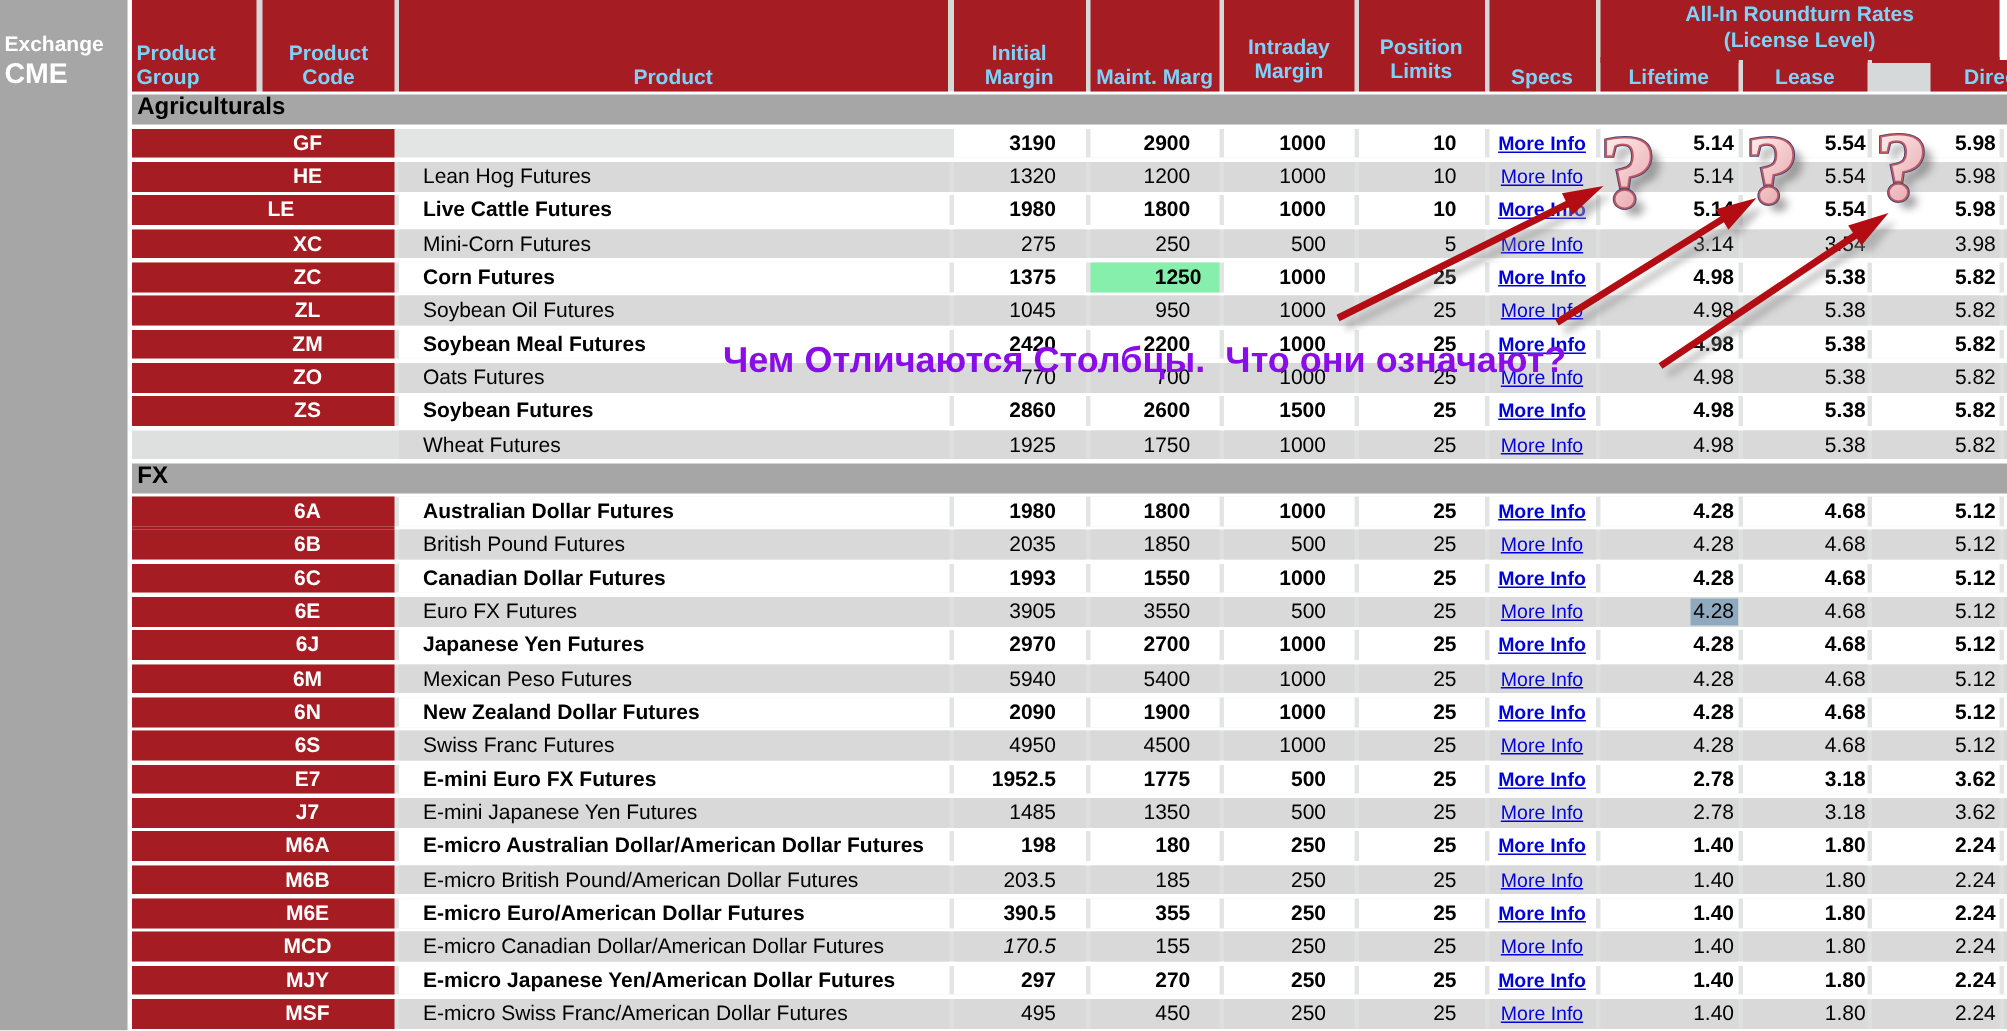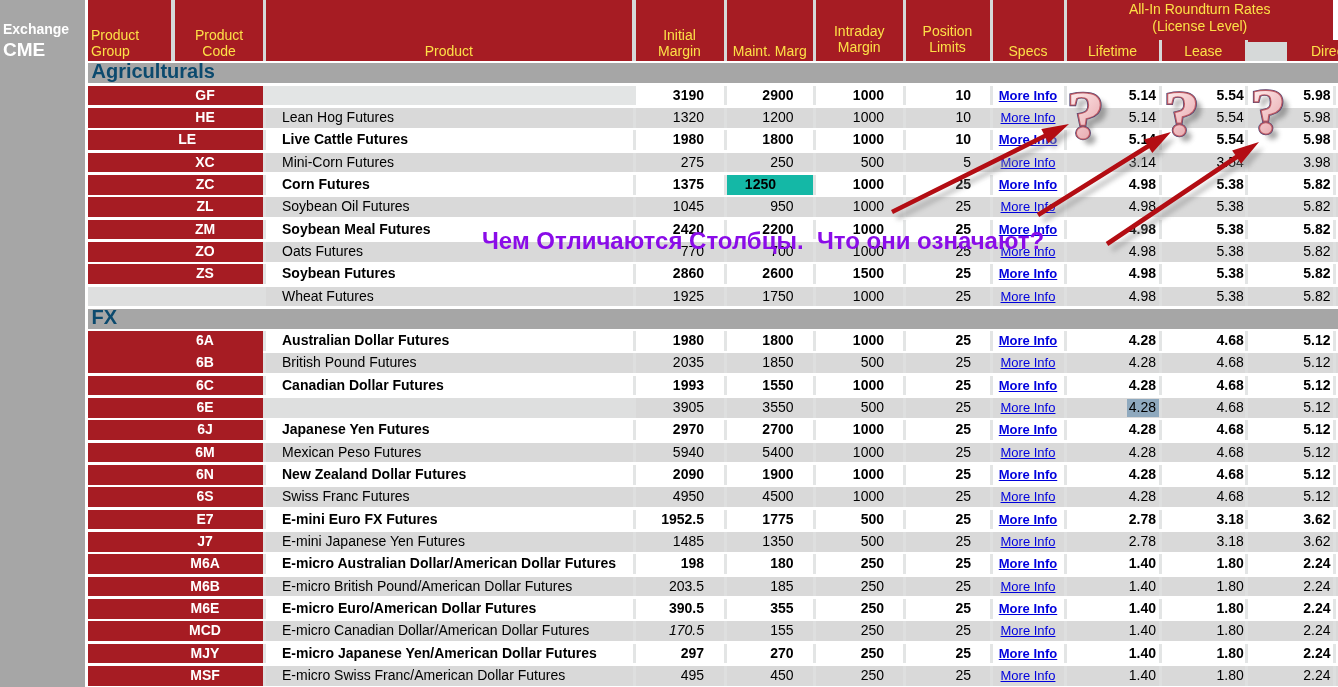--- a/index.html
+++ b/index.html
@@ -1,20 +1,20 @@
 <!DOCTYPE html>
 <html><head><meta charset="utf-8"><style>
 
 *{margin:0;padding:0;box-sizing:border-box}
 body{width:1338px;height:687px;position:relative;overflow:hidden;background:#fff;
  font-family:"Liberation Sans",sans-serif;font-size:14px;color:#000}
 div{position:absolute}
-.hd{background:#a61c23;color:#fde047;font-weight:normal;display:flex;align-items:flex-end;justify-content:center;text-align:center;line-height:16px;padding-bottom:2px}
+.hd{background:#a61c23;color:#7dd3fc;font-weight:bold;display:flex;align-items:flex-end;justify-content:center;text-align:center;line-height:16px;padding-bottom:2px}
 .hd div{position:static}
-.band{background:#a6a6a6;color:#0c4a6e;font-weight:bold;line-height:17px;padding:0 0 0 4px;font-size:20px}
+.band{background:#a6a6a6;color:#000000;font-weight:bold;line-height:17px;padding:0 0 0 4px;font-size:16px}
 .code{background:#a61c23;color:#fff;font-weight:bold;text-align:center;padding-left:59.5px}
 .c{line-height:19.6px;white-space:nowrap;overflow:hidden}
 .rt{text-align:right}
 .ct{text-align:center}
 .b .c{font-weight:bold}
 .mi{color:#0000dd;text-decoration:underline;font-size:13px}
 </style></head><body>
 <div class="sb" style="left:0px;top:0px;width:85px;height:687px;background:#a6a6a6;"></div>
 <div style="left:3px;top:21px;color:#fff;font-weight:bold;font-size:14px;line-height:16px;">Exchange</div>
 <div style="left:3px;top:40px;color:#fff;font-weight:bold;font-size:19px;line-height:20px;">CME</div>
@@ -108,21 +108,21 @@
 <div class="c ct" style="left:905px;top:0px;width:71px;height:19.8px;background:#d9d9d9;"><span class="mi">More Info</span></div>
 <div class="c rt" style="left:979px;top:0px;width:92px;height:19.8px;background:#d9d9d9;padding-right:2.5px;">3.14</div>
 <div class="c rt" style="left:1074px;top:0px;width:83.5px;height:19.8px;background:#d9d9d9;padding-right:1.2px;">3.54</div>
 <div class="c rt" style="left:1160.5px;top:0px;width:84.5px;height:19.8px;background:#d9d9d9;padding-right:2px;">3.98</div>
 <div class="c " style="left:1248px;top:0px;width:2.5px;height:19.8px;background:#d9d9d9;"></div>
 </div>
 <div class="b" style="left:87.5px;top:174.9px;width:1250.5px;height:19.8px;background:#e3e5e5;">
 <div class="c code" style="left:0px;top:0px;width:175.5px;height:19.8px;">ZC</div>
 <div class="c " style="left:178.5px;top:0px;width:366.5px;height:19.8px;background:#ffffff;padding-left:16px;">Corn Futures</div>
 <div class="c rt" style="left:548px;top:0px;width:88px;height:19.8px;background:#ffffff;padding-right:19.5px;">1375</div>
-<div class="c rt" style="left:639px;top:0px;width:86.5px;height:19.8px;background:#14b8a6;padding-right:37px;">1250</div>
+<div class="c rt" style="left:639px;top:0px;width:86.5px;height:19.8px;background:#86efac;padding-right:12px;">1250</div>
 <div class="c rt" style="left:728.5px;top:0px;width:86.5px;height:19.8px;background:#ffffff;padding-right:18.5px;">1000</div>
 <div class="c rt" style="left:818px;top:0px;width:84px;height:19.8px;background:#ffffff;padding-right:18.5px;">25</div>
 <div class="c ct" style="left:905px;top:0px;width:71px;height:19.8px;background:#ffffff;"><span class="mi">More Info</span></div>
 <div class="c rt" style="left:979px;top:0px;width:92px;height:19.8px;background:#ffffff;padding-right:2.5px;">4.98</div>
 <div class="c rt" style="left:1074px;top:0px;width:83.5px;height:19.8px;background:#ffffff;padding-right:1.2px;">5.38</div>
 <div class="c rt" style="left:1160.5px;top:0px;width:84.5px;height:19.8px;background:#ffffff;padding-right:2px;">5.82</div>
 <div class="c " style="left:1248px;top:0px;width:2.5px;height:19.8px;background:#ffffff;"></div>
 </div>
 <div class="" style="left:87.5px;top:197.2px;width:1250.5px;height:19.8px;background:#dedfdf;">
 <div class="c code" style="left:0px;top:0px;width:175.5px;height:19.8px;">ZL</div>
@@ -224,20 +224,21 @@
 <div class="c rt" style="left:728.5px;top:0px;width:86.5px;height:19.8px;background:#ffffff;padding-right:18.5px;">1000</div>
 <div class="c rt" style="left:818px;top:0px;width:84px;height:19.8px;background:#ffffff;padding-right:18.5px;">25</div>
 <div class="c ct" style="left:905px;top:0px;width:71px;height:19.8px;background:#ffffff;"><span class="mi">More Info</span></div>
 <div class="c rt" style="left:979px;top:0px;width:92px;height:19.8px;background:#ffffff;padding-right:2.5px;">4.28</div>
 <div class="c rt" style="left:1074px;top:0px;width:83.5px;height:19.8px;background:#ffffff;padding-right:1.2px;">4.68</div>
 <div class="c rt" style="left:1160.5px;top:0px;width:84.5px;height:19.8px;background:#ffffff;padding-right:2px;">5.12</div>
 <div class="c " style="left:1248px;top:0px;width:2.5px;height:19.8px;background:#ffffff;"></div>
 </div>
 <div class="" style="left:87.5px;top:398.0px;width:1250.5px;height:19.8px;background:#dedfdf;">
 <div class="c code" style="left:0px;top:0px;width:175.5px;height:19.8px;">6E</div>
+<div class="c " style="left:178.5px;top:0px;width:366.5px;height:19.8px;background:#d9d9d9;padding-left:16px;">Euro FX Futures</div>
 <div class="c rt" style="left:548px;top:0px;width:88px;height:19.8px;background:#d9d9d9;padding-right:19.5px;">3905</div>
 <div class="c rt" style="left:639px;top:0px;width:86.5px;height:19.8px;background:#d9d9d9;padding-right:19.5px;">3550</div>
 <div class="c rt" style="left:728.5px;top:0px;width:86.5px;height:19.8px;background:#d9d9d9;padding-right:18.5px;">500</div>
 <div class="c rt" style="left:818px;top:0px;width:84px;height:19.8px;background:#d9d9d9;padding-right:18.5px;">25</div>
 <div class="c ct" style="left:905px;top:0px;width:71px;height:19.8px;background:#d9d9d9;"><span class="mi">More Info</span></div>
 <div class="c rt" style="left:979px;top:0px;width:92px;height:19.8px;background:#d9d9d9;padding-right:2.5px;"><span style="background:#8fa9be;padding:0 3px 2px 2px;margin-right:-3px;">4.28</span></div>
 <div class="c rt" style="left:1074px;top:0px;width:83.5px;height:19.8px;background:#d9d9d9;padding-right:1.2px;">4.68</div>
 <div class="c rt" style="left:1160.5px;top:0px;width:84.5px;height:19.8px;background:#d9d9d9;padding-right:2px;">5.12</div>
 <div class="c " style="left:1248px;top:0px;width:2.5px;height:19.8px;background:#d9d9d9;"></div>
 </div>

